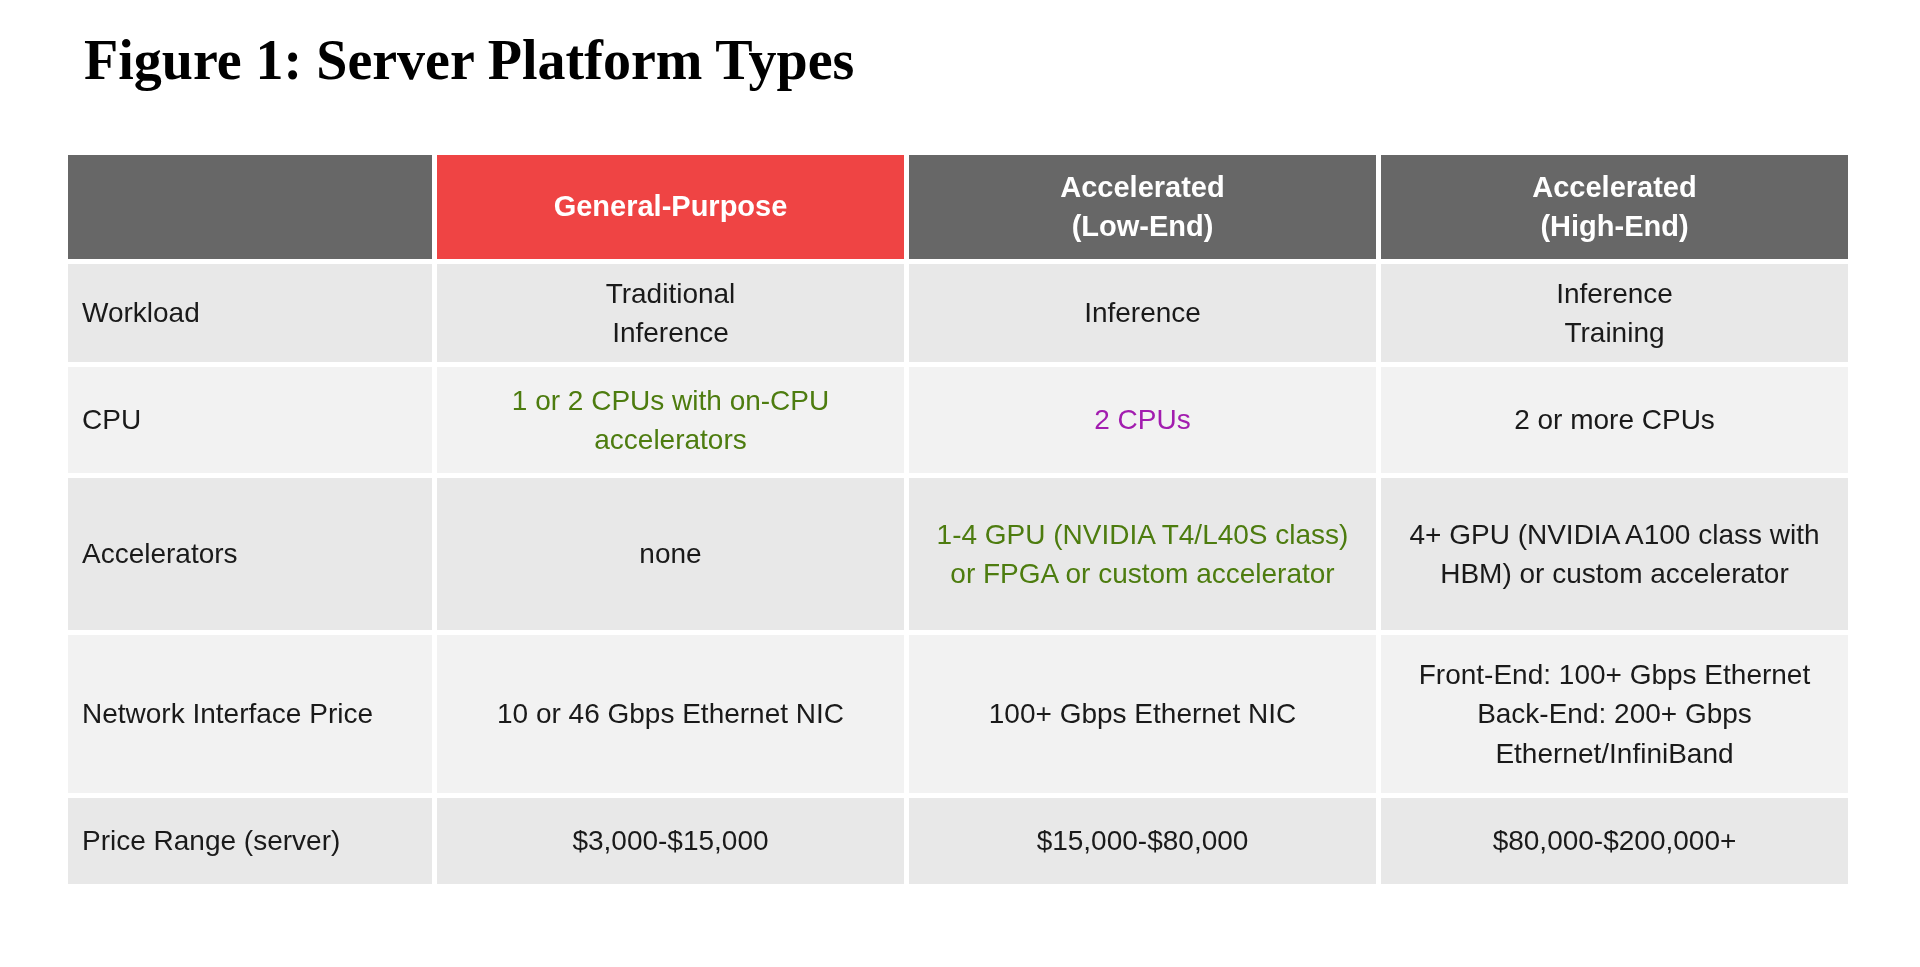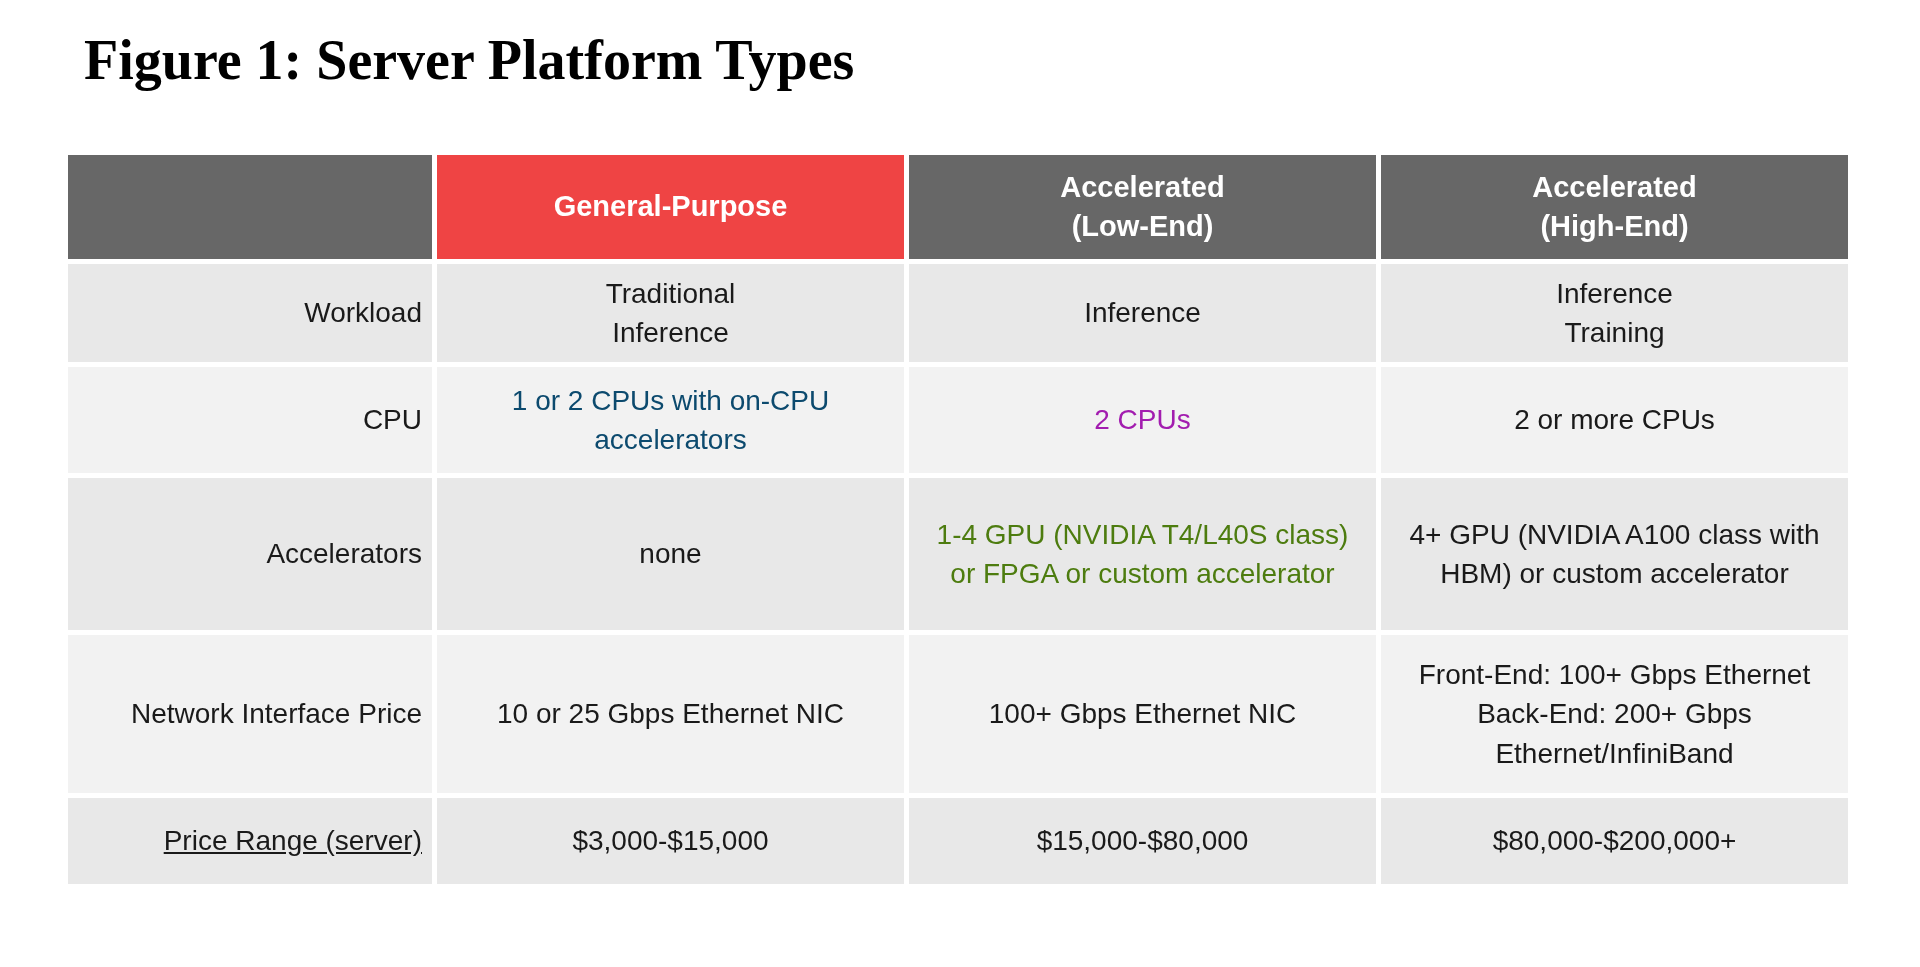--- a/index.html
+++ b/index.html
@@ -43,21 +43,21 @@
     box-sizing: border-box;
   }
   thead th {
     height: 104px;
     font-size: 29px;
     font-weight: bold;
     text-align: center;
     line-height: 1.35;
   }
   tbody th.row-label {
-    text-align: right;
+    text-align: left;
     font-weight: normal;
     padding-left: 14px;
     font-size: 28px;
   }
   tbody td {
     text-align: center;
     font-size: 28px;
     line-height: 1.4;
   }
   
@@ -98,42 +98,42 @@
         <tr>
           <th class="row-label" style="background: rgb(232, 232, 232); color: rgb(26, 26, 26);">Workload</th>
           <td style="background: rgb(232, 232, 232); color: rgb(26, 26, 26);">Traditional
 Inference</td>
           <td style="background: rgb(232, 232, 232); color: rgb(26, 26, 26);">Inference</td>
           <td style="background: rgb(232, 232, 232); color: rgb(26, 26, 26);">Inference
 Training</td>
         </tr>
         <tr>
           <th class="row-label" style="background: rgb(242, 242, 242); color: rgb(26, 26, 26);">CPU</th>
-          <td style="background: rgb(242, 242, 242); color: #0c4a6e;">1 or 2 CPUs with on-CPU
+          <td style="background: rgb(242, 242, 242); color: #4d7c0f;">1 or 2 CPUs with on-CPU
 accelerators</td>
           <td style="background: rgb(242, 242, 242); color: #a21caf;">2 CPUs</td>
           <td style="background: rgb(242, 242, 242); color: rgb(26, 26, 26);">2 or more CPUs</td>
         </tr>
         <tr>
           <th class="row-label" style="background: rgb(232, 232, 232); color: rgb(26, 26, 26);">Accelerators</th>
           <td style="background: rgb(232, 232, 232); color: rgb(26, 26, 26);">none</td>
           <td style="background: rgb(232, 232, 232); color: #4d7c0f;">1-4 GPU (NVIDIA T4/L40S class)
 or FPGA or custom accelerator</td>
           <td style="background: rgb(232, 232, 232); color: rgb(26, 26, 26);">4+ GPU (NVIDIA A100 class with
 HBM) or custom accelerator</td>
         </tr>
         <tr>
           <th class="row-label" style="background: rgb(242, 242, 242); color: rgb(26, 26, 26);">Network Interface Price</th>
-          <td style="background: rgb(242, 242, 242); color: rgb(26, 26, 26);">10 or 25 Gbps Ethernet NIC</td>
+          <td style="background: rgb(242, 242, 242); color: rgb(26, 26, 26);">10 or 46 Gbps Ethernet NIC</td>
           <td style="background: rgb(242, 242, 242); color: rgb(26, 26, 26);">100+ Gbps Ethernet NIC</td>
           <td style="background: rgb(242, 242, 242); color: rgb(26, 26, 26);">Front-End: 100+ Gbps Ethernet
 Back-End: 200+ Gbps
 Ethernet/InfiniBand</td>
         </tr>
         <tr>
-          <th class="row-label" style="background: rgb(232, 232, 232); color: rgb(26, 26, 26); text-decoration: underline;">Price Range (server)</th>
+          <th class="row-label" style="background: rgb(232, 232, 232); color: rgb(26, 26, 26);">Price Range (server)</th>
           <td style="background: rgb(232, 232, 232); color: rgb(26, 26, 26);">$3,000-$15,000</td>
           <td style="background: rgb(232, 232, 232); color: rgb(26, 26, 26);">$15,000-$80,000</td>
           <td style="background: rgb(232, 232, 232); color: rgb(26, 26, 26);">$80,000-$200,000+</td>
         </tr>
       </tbody>
   </table>
 </div>
 
 </body></html>

